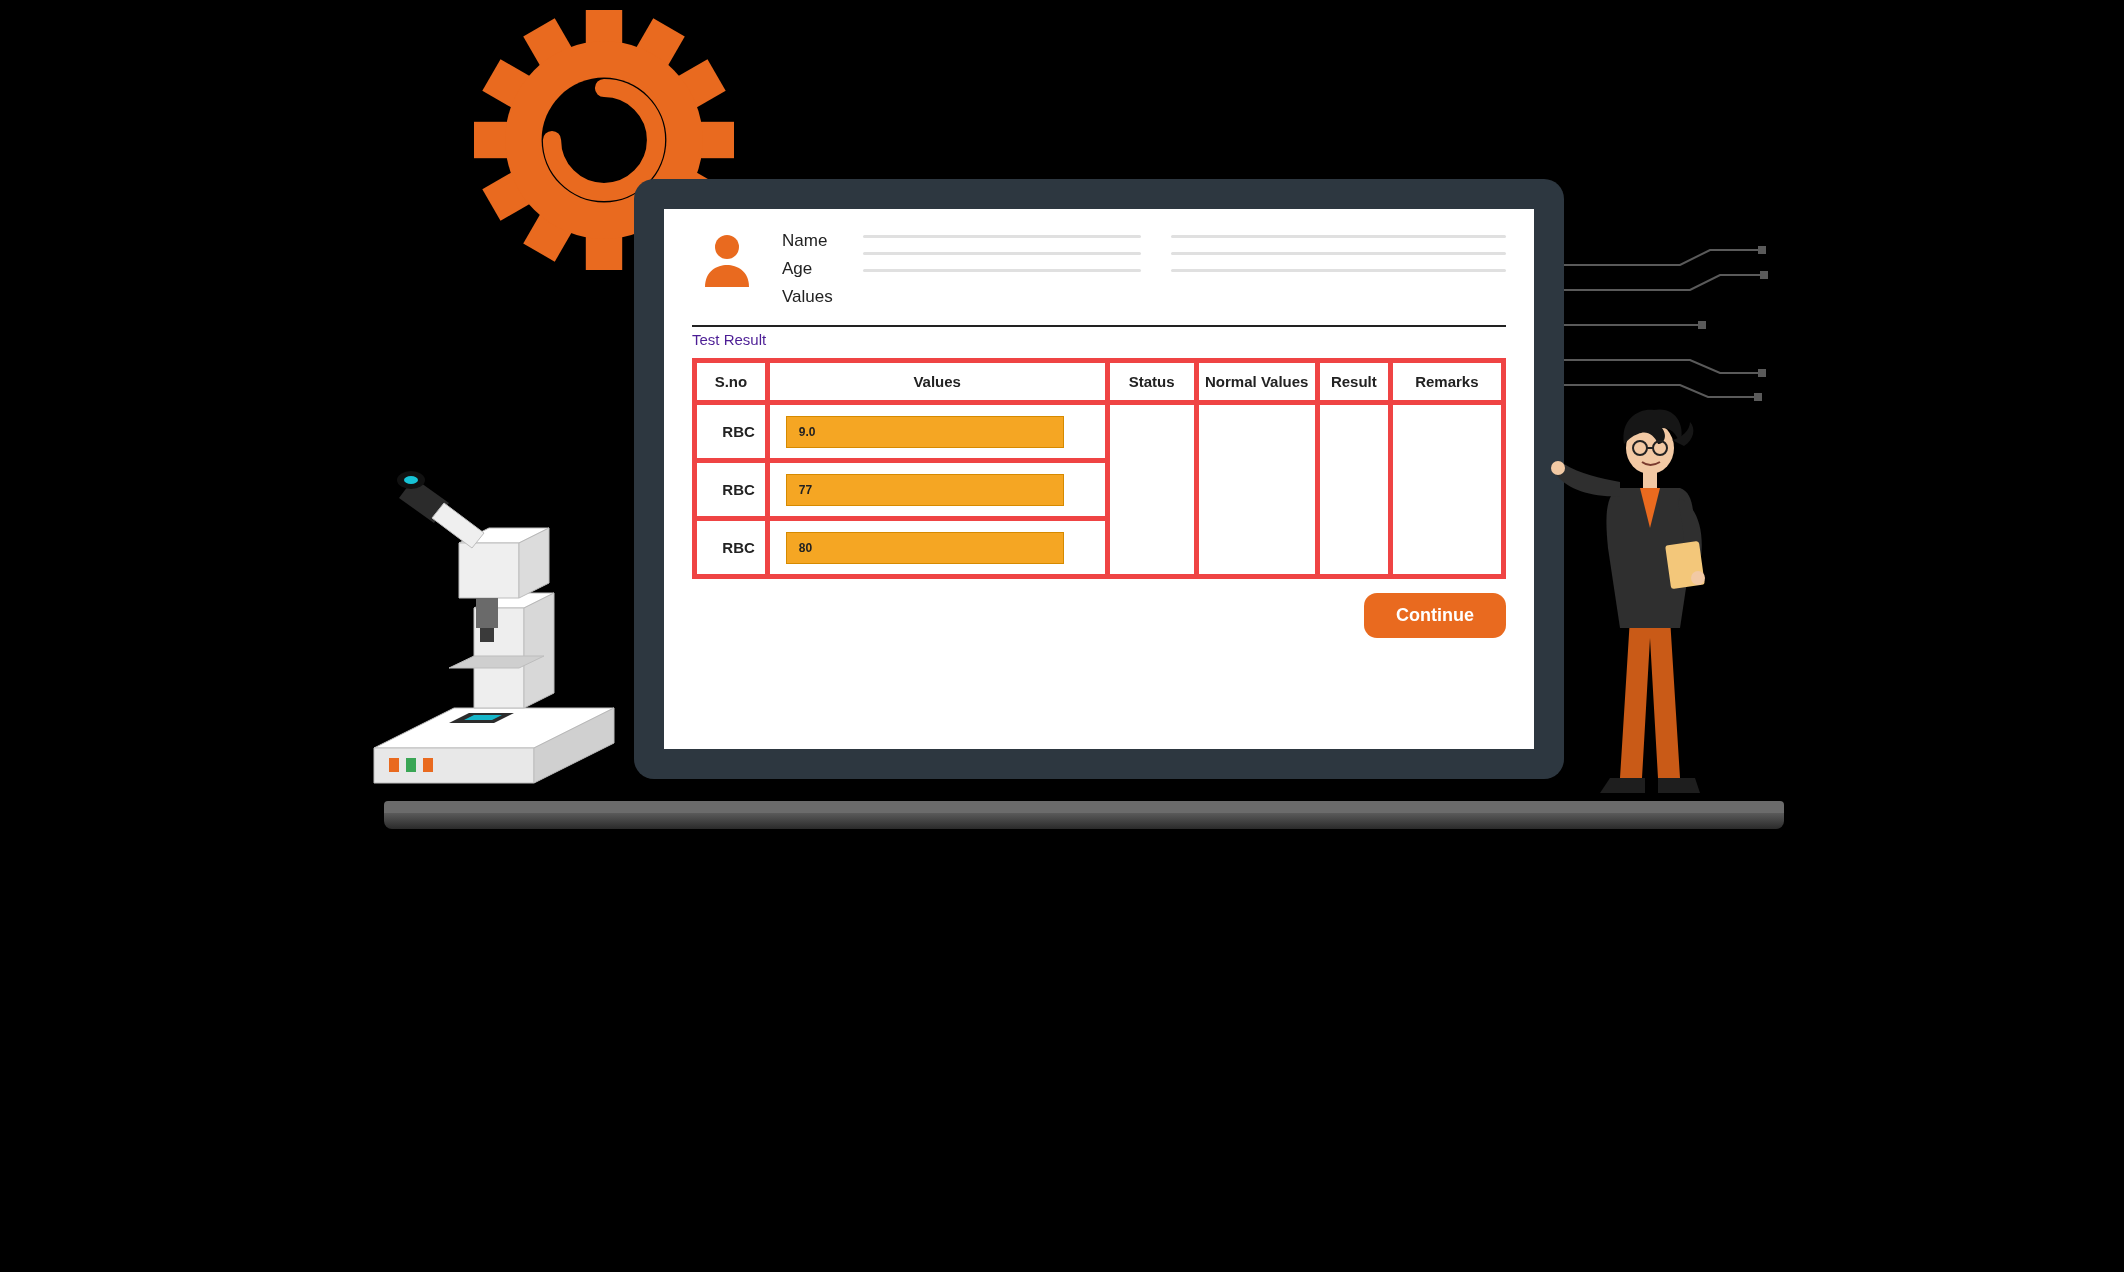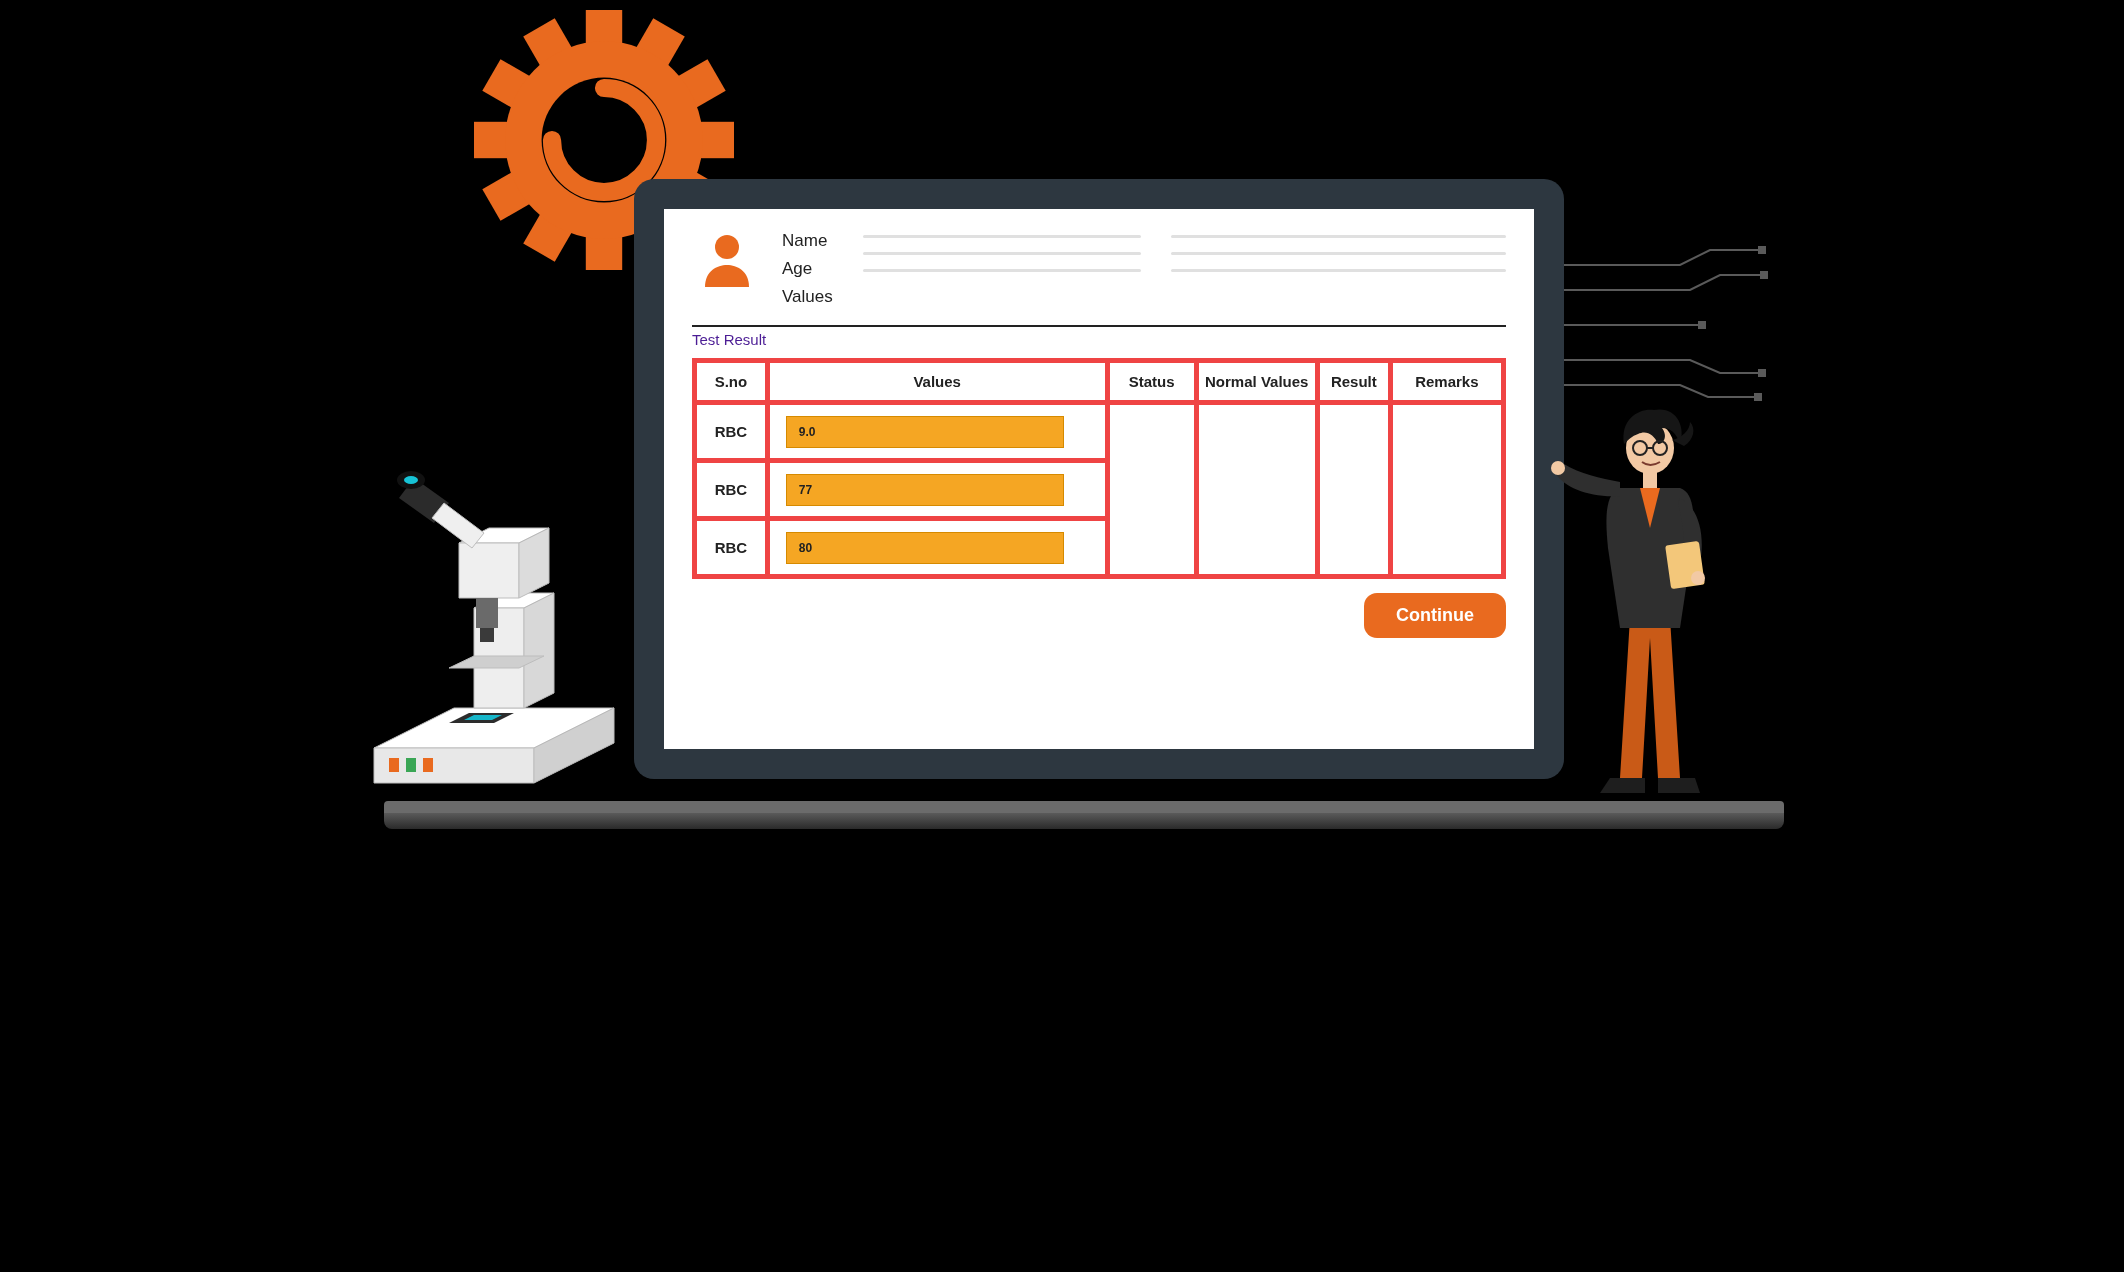--- a/index.html
+++ b/index.html
@@ -153,21 +153,21 @@
   col.c-status { width: 11%; }
   col.c-normal { width: 15%; }
   col.c-trends { width: 9%; }
   col.c-remarks{ width: 14%; }
 
   td.sno-cell {
     padding: 18px 10px;
     color: #8a8a8a;
     font-weight: 600;
     font-size: 14px;
-    text-align: center;
+    text-align: right;
   }
   td.values-cell { padding: 10px 16px; }
   .value-bar {
     background: #f5a623;
     border: 1px solid #d68a00;
     padding: 8px 12px;
     font-weight: 700;
     font-size: 12px;
     color: #222;
     width: 92%;

